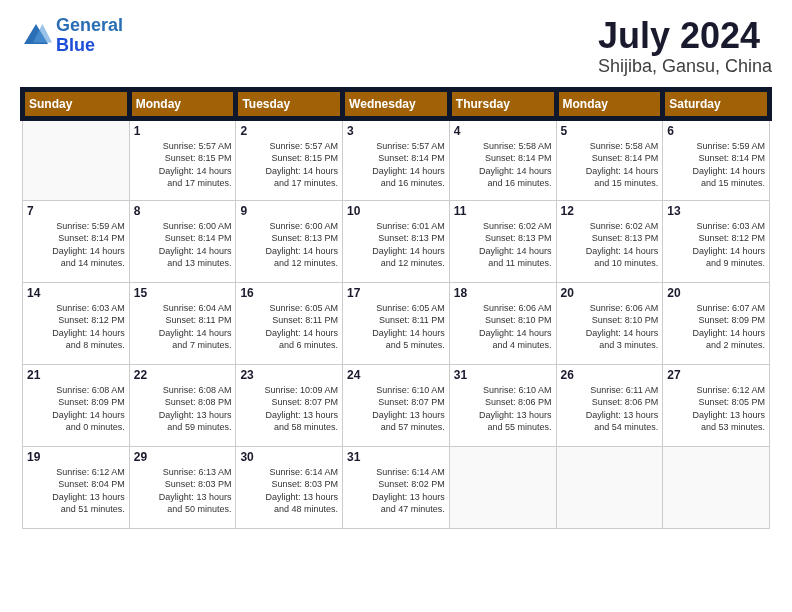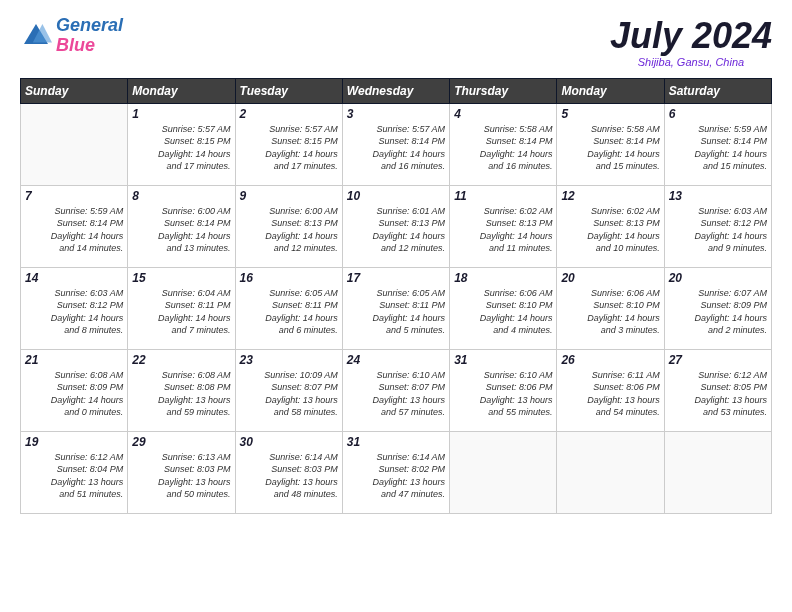--- a/index.html
+++ b/index.html
@@ -9,21 +9,20 @@
       font-family: Arial, sans-serif;
       background: #fff;
       overflow: hidden;
     }
     .page {
       width: 792px;
       height: 520px;
       padding: 16px 20px;
       display: flex;
       flex-direction: column;
-      font-style: italic;
     }
     .header {
       display: flex;
       justify-content: space-between;
       align-items: flex-start;
       margin-bottom: 10px;
     }
     .logo {
       display: flex;
       align-items: center;
@@ -36,47 +35,47 @@
       line-height: 1.1;
     }
     .logo-text span {
       color: #2a6eb5;
     }
     .logo-icon {
       width: 32px;
       height: 32px;
     }
     .title-block {
-      text-align: center;
+      text-align: left;
     }
     .main-title {
       font-size: 36px;
       font-weight: bold;
       color: #1a1a2e;
       line-height: 1.1;
     }
     .subtitle {
-      font-size: 11px;
-      color: #6d28d9;
+      font-size: 18px;
+      color: #404040;
     }
     .calendar {
       flex: 1;
       border: 1px solid #ccc;
       border-collapse: collapse;
       width: 100%;
       table-layout: fixed;
     }
     .calendar th {
-      background-color: #404040;
+      background-color: #a16207;
       color: #fff;
       font-size: 12px;
       font-weight: bold;
       padding: 5px 4px;
       text-align: left;
-      border: 1px solid #0f172a;
+      border: 5px solid #0f172a;
       margin-left: 39px;
     }
     .calendar td {
       border: 1px solid #ccc;
       vertical-align: top;
       padding: 3px 4px;
       font-size: 9.5px;
       color: #333;
       height: 82px;
     }
@@ -102,21 +101,21 @@
 
 <div class="page">
   <div class="header">
     <div class="logo">
       <svg class="logo-icon" viewBox="0 0 40 40">
         <polygon points="20,5 35,30 5,30" fill="#2a6eb5"></polygon>
         <polygon points="28,5 40,28 16,28" fill="#5599d8" opacity="0.6"></polygon>
       </svg>
       <div class="logo-text">
         <span>General</span><br>
-        <span style="color:#ec4899">Blue</span>
+        <span style="color:#1d4ed8">Blue</span>
       </div>
     </div>
     <div class="title-block">
       <div class="main-title">July 2024</div>
       <div class="subtitle">Shijiba, Gansu, China</div>
     </div>
   </div>
 
   <table class="calendar">
     <thead>

